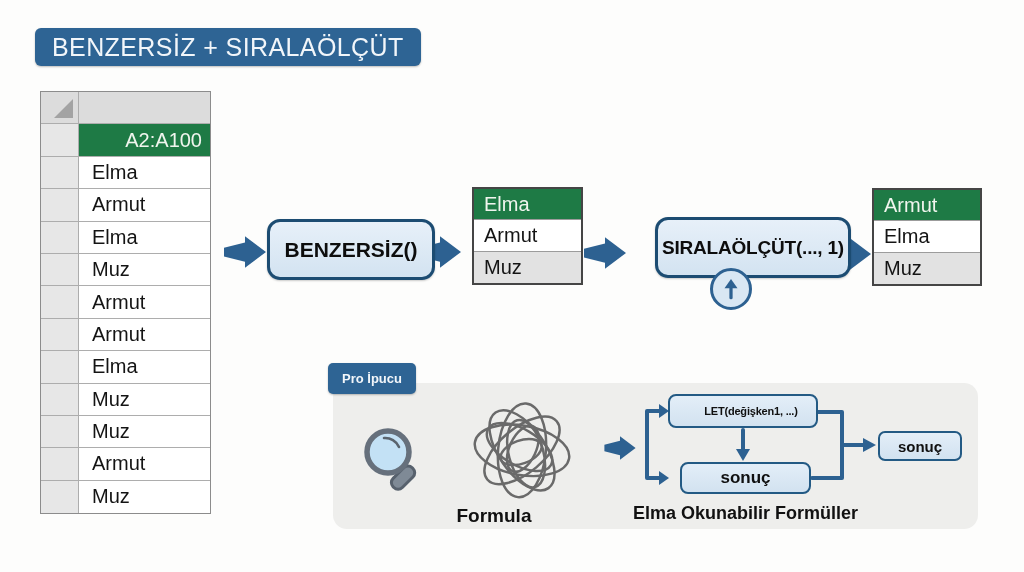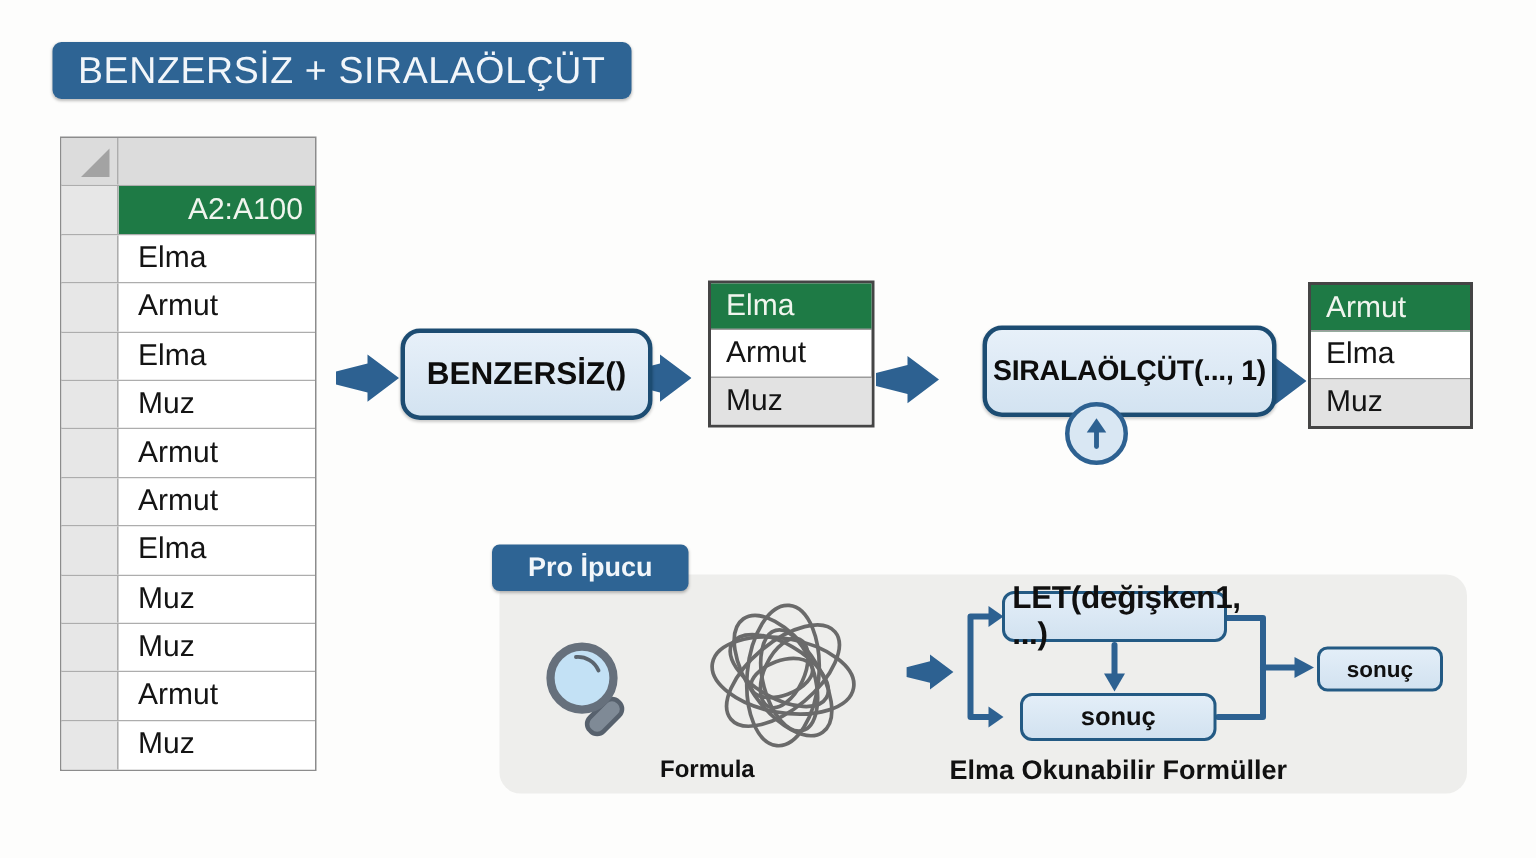--- a/index.html
+++ b/index.html
@@ -74,37 +74,37 @@
   .mrow:last-child{border-bottom:none;}
   .mrow.mhead{background:#1e7a45;color:#f0f5ee;}
   .mrow.alt{background:#e2e2e2;}
 
   
   .tipbox{
     left:333px;top:383px;width:645px;height:146px;
     background:#eeeeec;border-radius:14px;
   }
   .tiplabel{
-    left:328px;top:363px;height:31px;padding:0 24px;
+    left:328px;top:363px;height:31px;padding:0 14px;
     background:#2e6494;border-radius:5px;
     display:inline-flex;align-items:center;
-    color:#f2f6fa;font-weight:bold;font-size:18px;z-index:6;
+    color:#f2f6fa;font-weight:bold;font-size:13px;z-index:6;
     box-shadow:0 1px 2px rgba(0,0,0,.25);
   }
   .caption{font-weight:bold;color:#111;font-size:18px;}
-  .formula-cap{left:440px;top:505px;width:140px;text-align:left;font-size:16px;}
+  .formula-cap{left:424px;top:505px;width:140px;text-align:center;font-size:19px;}
   .readable-cap{left:633px;top:503px;}
 
   .minibox{
     background:linear-gradient(180deg,#e3eef8 0%,#d2e2f0 100%);
     border:2.5px solid #235a84;border-radius:8px;
     display:flex;align-items:center;justify-content:center;
     font-weight:bold;color:#101010;box-sizing:border-box;
   }
-  .letbox{left:668px;top:394px;width:150px;height:34px;font-size:21px;letter-spacing:-.2px;padding-left:16px;}
+  .letbox{left:668px;top:394px;width:150px;height:34px;font-size:11px;letter-spacing:-.2px;padding-left:16px;}
   .sonuc1{left:680px;top:462px;width:131px;height:32px;font-size:17px;}
   .sonuc2{left:878px;top:431px;width:84px;height:30px;font-size:15px;border-radius:7px;}
 </style>
 </head>
 <body>
 
 <div class="abs banner">BENZERSİZ + SIRALAÖLÇÜT</div>
 
 <div class="abs sheet">
   <div class="srow corner">

